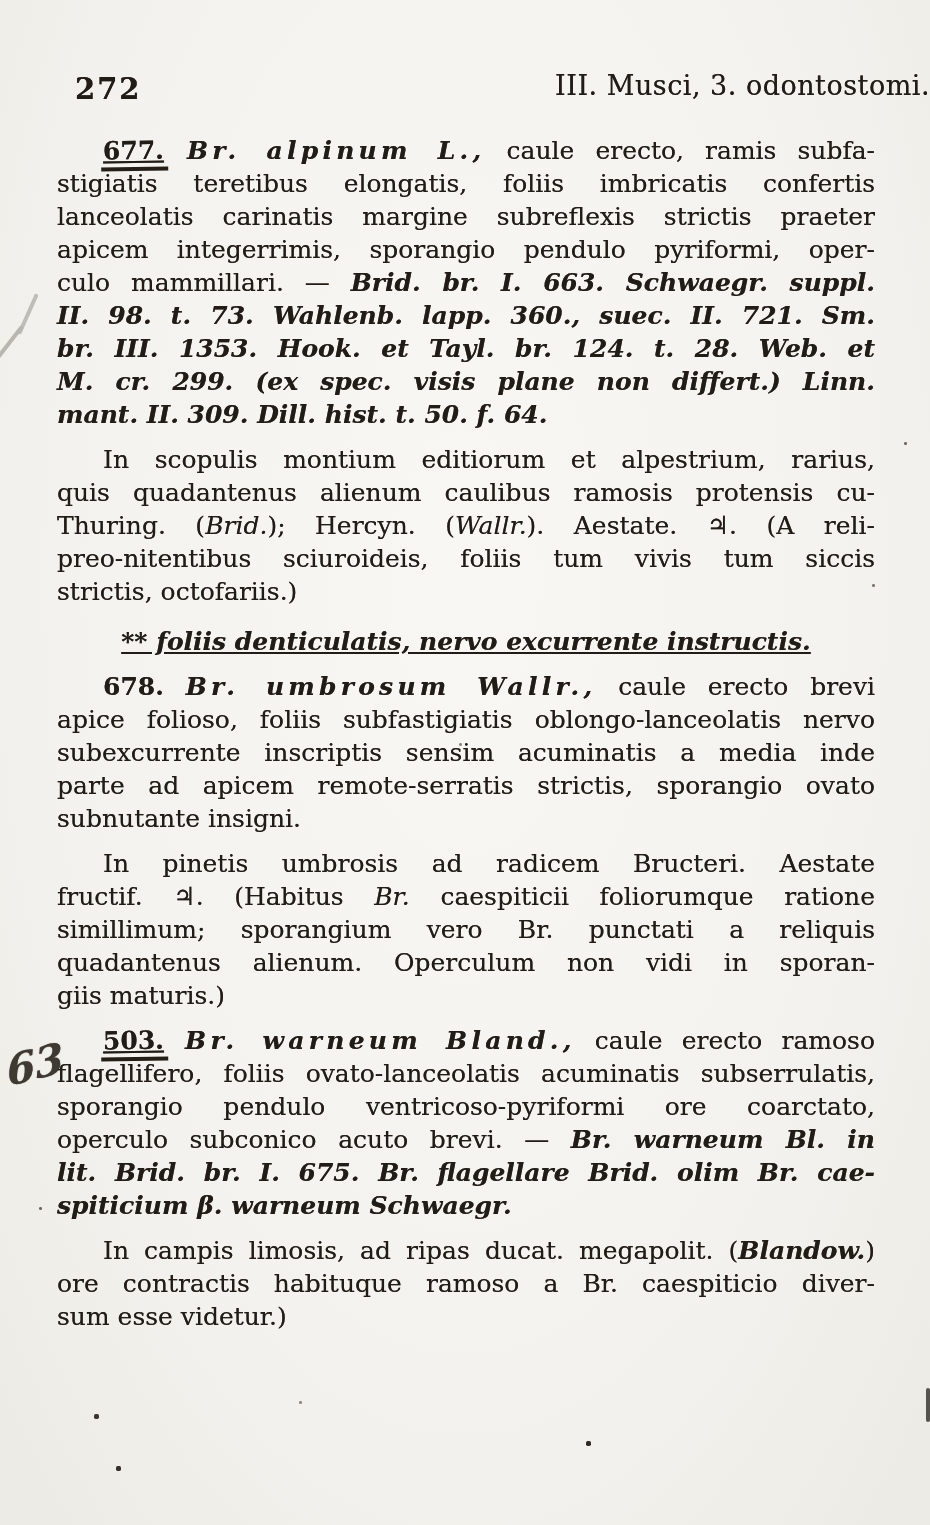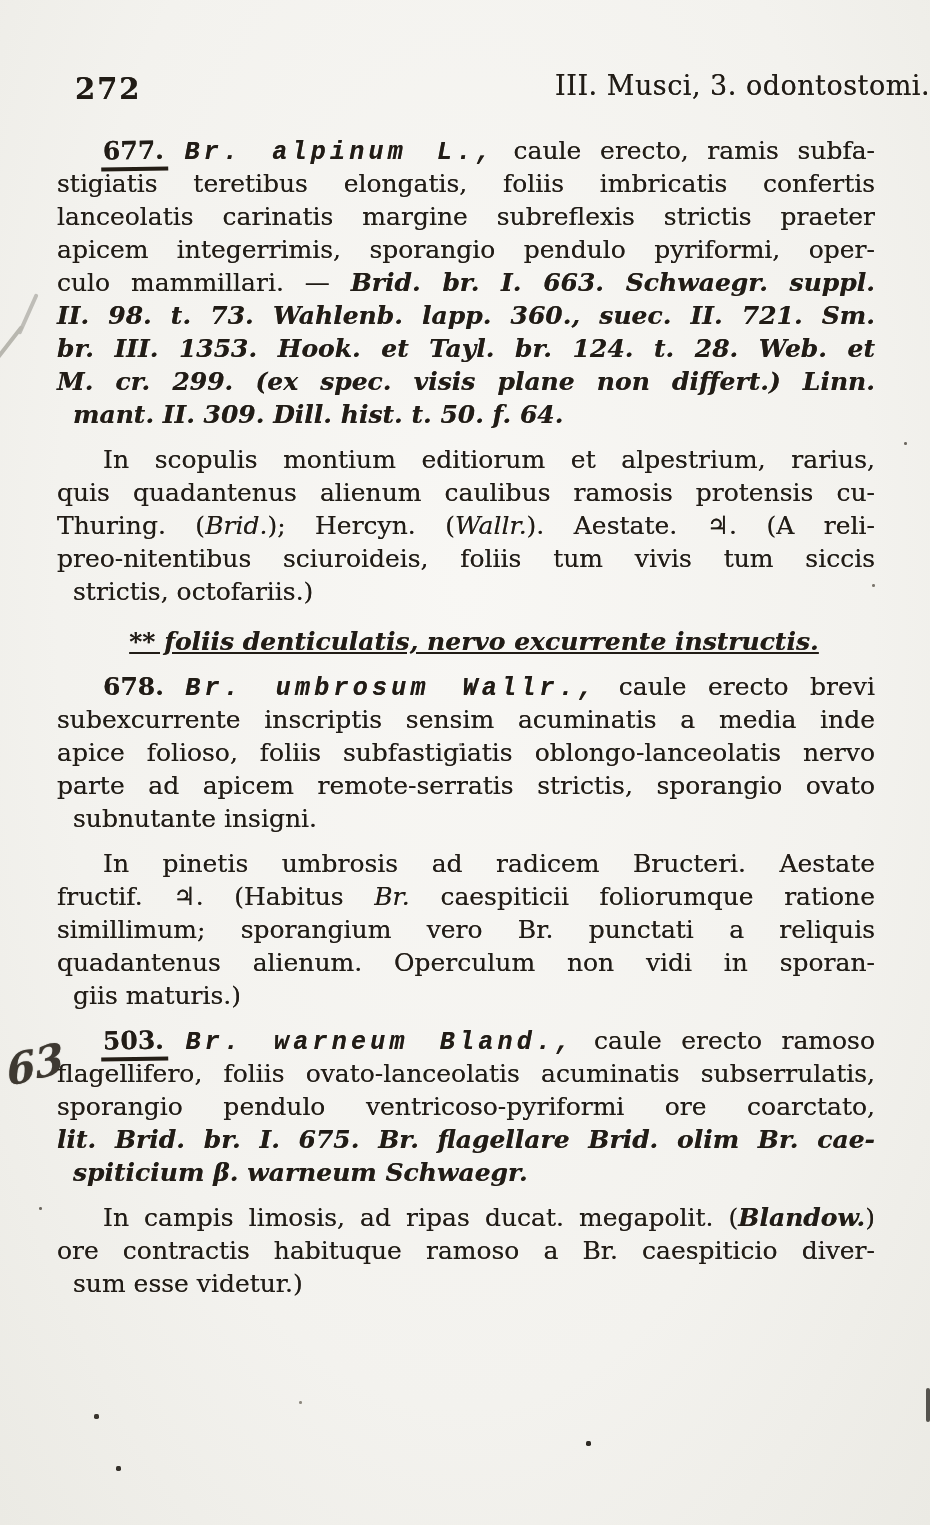--- a/index.html
+++ b/index.html
@@ -28,34 +28,35 @@
     font-size:25px; line-height:33px;
     text-shadow: 0 0 0.6px rgba(25,20,14,.7);
   }
   .para { margin:0; }
   .para + .para { margin-top:12px; }
   .para.center { margin-top:17px; margin-bottom:5px; text-align:center; }
   .line {
     height:33px; white-space:nowrap;
     text-align:justify; text-align-last:justify;
   }
-  .line.last { text-align-last:left;margin-left:16px; }
+  .line.last { text-align-last:left; }
   .center .line { text-align-last:center;text-decoration:underline; }
   .line.indent { padding-left:46px; }
   .s-r { }
   .s-it { font-style:italic; }
   .s-cit { font-style:italic; font-weight:bold; }
-  .s-sp { font-style:italic; font-weight:bold; letter-spacing:0.17em;font-family:Liberation Mono, monospace; }
+  .s-sp { font-style:italic; font-weight:bold; letter-spacing:0.17em; }
   .s-num2 { font-weight:bold; }
   .s-num {
     font-weight:bold;
     display:inline-block;
     border-bottom:4px solid #241e16;
     padding:0 4px 0 2px; margin:0 -2px 0 -2px;
     transform:rotate(-0.8deg);
+    text-decoration:underline;
   }
   
   .marginnote {
     position:absolute; left:6px; top:1040px;
     font-size:42px; font-style:italic; font-weight:bold;
     transform:rotate(-14deg) skewX(-8deg);
     color:#2b261e; opacity:.9;
     text-shadow: 0 0 1px rgba(40,34,25,.6);
   }
   
@@ -107,36 +108,37 @@
         <div class="line"><span class="s-r">quis quadantenus alienum caulibus ramosis protensis cu-</span></div>
         <div class="line"><span class="s-r">Thuring. (</span><span class="s-it">Brid.</span><span class="s-r">); Hercyn. (</span><span class="s-it">Wallr.</span><span class="s-r">). Aestate. ♃. (A reli-</span></div>
         <div class="line"><span class="s-r">preo-nitentibus sciuroideis, foliis tum vivis tum siccis</span></div>
         <div class="line last"><span class="s-r">strictis, octofariis.)</span></div>
       </div>
       <div class="para center">
         <div class="line last"><span class="s-cit">** foliis denticulatis, nervo excurrente instructis.</span></div>
       </div>
       <div class="para">
         <div class="line indent"><span class="s-num2">678.</span><span class="s-r"> </span><span class="s-sp">Br. umbrosum Wallr.,</span><span class="s-r"> caule erecto brevi</span></div>
+        <div class="line"><span class="s-r">apice folioso, foliis subfastigiatis oblongo-lanceolatis nervo</span></div>
         <div class="line"><span class="s-r">subexcurrente inscriptis sensim acuminatis a media inde</span></div>
-        <div class="line"><span class="s-r">apice folioso, foliis subfastigiatis oblongo-lanceolatis nervo</span></div>
         <div class="line"><span class="s-r">parte ad apicem remote-serratis strictis, sporangio ovato</span></div>
         <div class="line last"><span class="s-r">subnutante insigni.</span></div>
       </div>
       <div class="para">
         <div class="line indent"><span class="s-r">In pinetis umbrosis ad radicem Bructeri. Aestate</span></div>
         <div class="line"><span class="s-r">fructif. ♃. (Habitus </span><span class="s-it">Br.</span><span class="s-r"> caespiticii foliorumque ratione</span></div>
         <div class="line"><span class="s-r">simillimum; sporangium vero Br. punctati a reliquis</span></div>
         <div class="line"><span class="s-r">quadantenus alienum. Operculum non vidi in sporan-</span></div>
         <div class="line last"><span class="s-r">giis maturis.)</span></div>
       </div>
       <div class="para">
         <div class="line indent"><span class="s-num">503.</span><span class="s-r"> </span><span class="s-sp">Br. warneum Bland.,</span><span class="s-r"> caule erecto ramoso</span></div>
         <div class="line"><span class="s-r">flagellifero, foliis ovato-lanceolatis acuminatis subserrulatis,</span></div>
         <div class="line"><span class="s-r">sporangio pendulo ventricoso-pyriformi ore coarctato,</span></div>
+        <div class="line"><span class="s-r">operculo subconico acuto brevi. — </span><span class="s-cit">Br. warneum Bl. in</span></div>
         <div class="line"><span class="s-cit">lit. Brid. br. I. 675. Br. flagellare Brid. olim Br. cae-</span></div>
         <div class="line last"><span class="s-cit">spiticium β. warneum Schwaegr.</span></div>
       </div>
       <div class="para">
         <div class="line indent"><span class="s-r">In campis limosis, ad ripas ducat. megapolit. (</span><span class="s-cit">Blandow.</span><span class="s-r">)</span></div>
         <div class="line"><span class="s-r">ore contractis habituque ramoso a Br. caespiticio diver-</span></div>
         <div class="line last"><span class="s-r">sum esse videtur.)</span></div>
       </div>
     </div>
 

